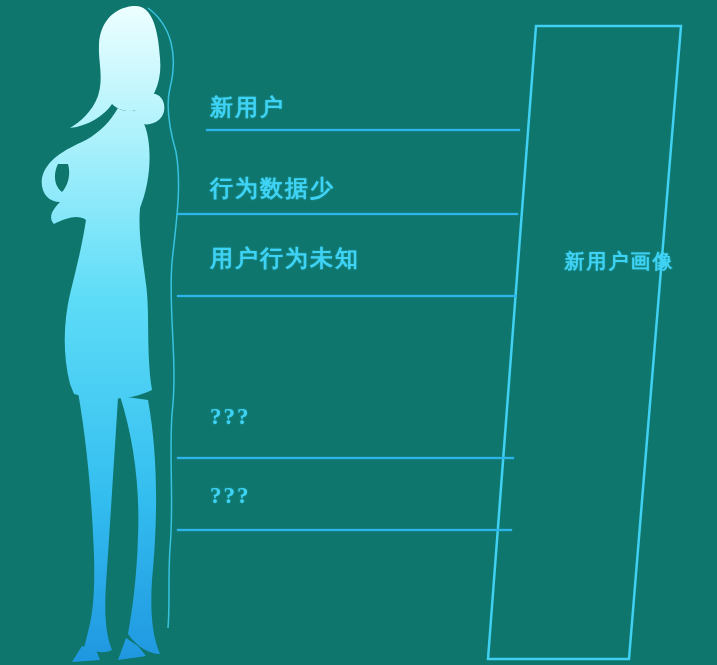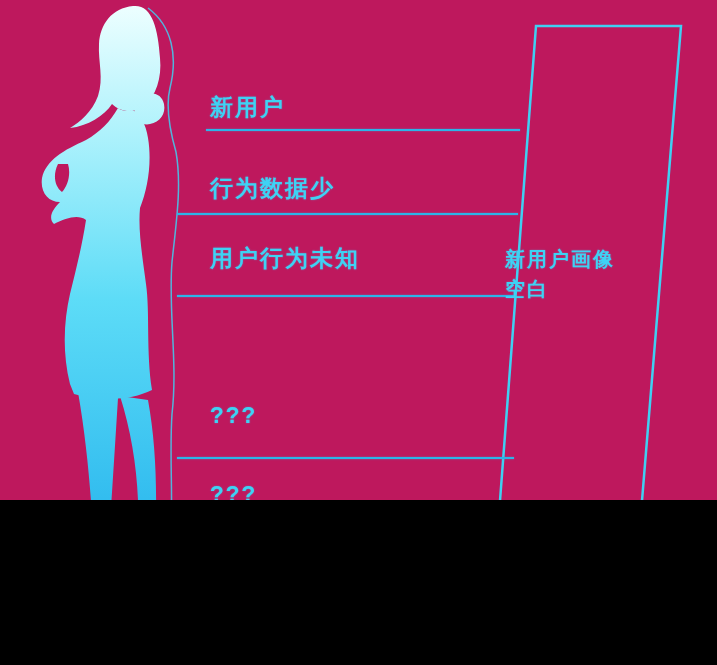--- a/index.html
+++ b/index.html
@@ -1,43 +1,44 @@
 <!DOCTYPE html>
 <html><head>
 <meta charset="utf-8">
 <style>
   html,body{margin:0;padding:0;background:#000;}
   .stage{
     position:relative;
-    width:717px;height:500px;
-    background:#be185d;
+    width:717px;height:665px;
+    background:#0f766e;
     overflow:hidden;
-    font-family:Liberation Mono, monospace;
+    font-family:Liberation Serif, serif;
   }
   .bg-svg{position:absolute;left:0;top:0;}
   .row-label{
     position:absolute;
     left:210px;
     color:#3ed2f4;
     font-size:23px;
     font-weight:bold;
     letter-spacing:2px;
     white-space:nowrap;
     text-shadow:0 0 2px rgba(62,210,244,.45);
   }
   .rule{
     position:absolute;
     height:2px;
     background:#2db4e8;
     box-shadow:0 0 2px rgba(45,180,232,.6);
   }
   .funnel-text{
     position:absolute;
-    left:505px;
+    left:532px;
     width:175px;
+    text-align:center;
     color:#3ed2f4;
     font-size:20px;
     font-weight:bold;
     letter-spacing:2px;
     line-height:30px;
     text-shadow:0 0 2px rgba(62,210,244,.45);
   }
 </style>
 </head>
 <body>
@@ -98,18 +99,17 @@
   <div class="row-label" style="top:483px">???</div>
 
   <div class="rule" style="top:129px;left:206px;width:314px"></div>
   <div class="rule" style="top:213px;left:177px;width:341px"></div>
   <div class="rule" style="top:295px;left:177px;width:339px"></div>
   <div class="rule" style="top:457px;left:177px;width:337px"></div>
   <div class="rule" style="top:529px;left:177px;width:335px"></div>
 
   <div class="funnel-text" style="top:246px">
     <div>新用户画像</div>
-    <div>空白</div>
   </div>
   <div class="funnel-text" style="top:334px">
   </div>
 
 </div>
 
 </body></html>

